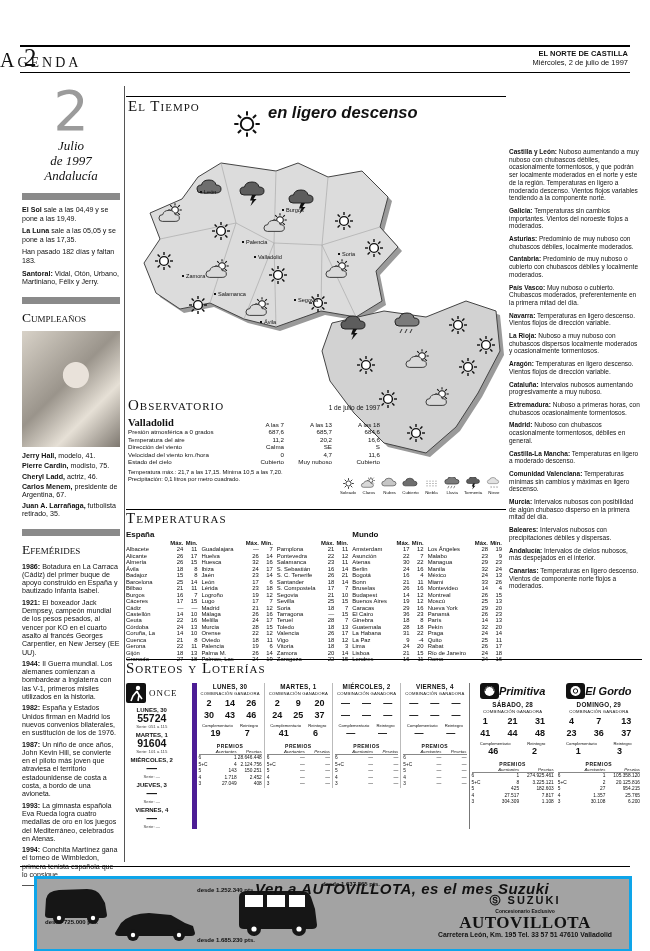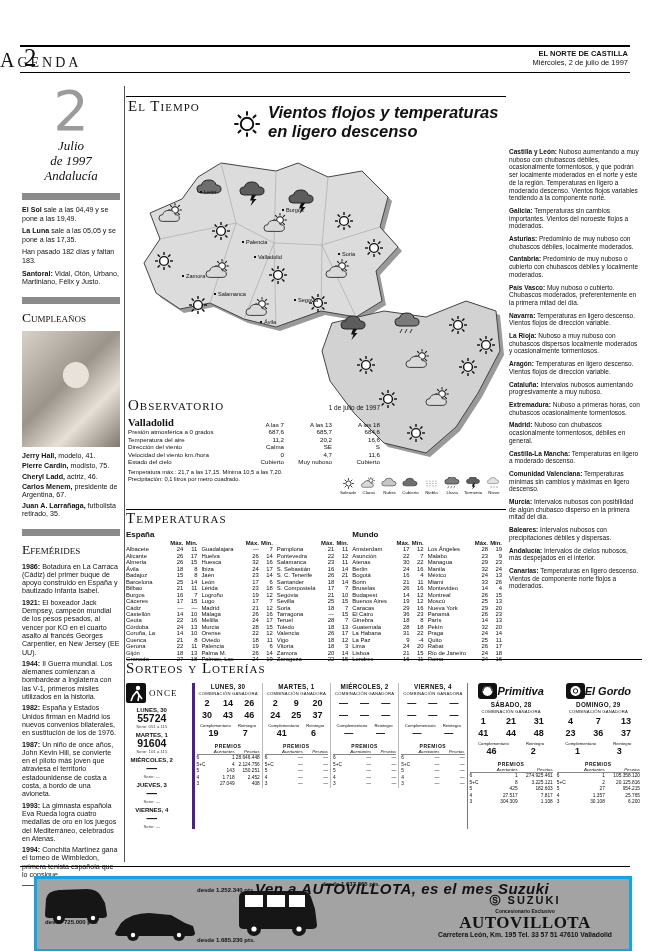--- a/index.html
+++ b/index.html
@@ -56,21 +56,21 @@
   .t-flex{display:flex;}
   .t-group{width:73px;margin-right:4px;}
   .t-group.wide{width:76px;}
   .t-head,.trow{display:grid;grid-template-columns:1fr 14px 14px;font-size:5.9px;line-height:6.45px;}
   .t-head{font-weight:bold;}
   .t-head span,.trow span:nth-child(n+2){text-align:right;}
   .trow span:first-child{overflow:hidden;white-space:nowrap;}
   
   .sorteos{left:126px;top:659px;width:516px;height:198px;}
   .lot-flex{position:absolute;left:0;top:24px;right:0;display:flex;}
-  .once{width:56px;border-right:3px solid #4c1d95;padding-right:14px;}
+  .once{width:56px;border-right:5px solid #4c1d95;padding-right:14px;}
   .once-head{display:flex;align-items:center;gap:3px;margin-bottom:4px;}
   .once-label{font-size:9px;letter-spacing:1px;}
   .once-day{font-size:6px;font-weight:bold;margin-top:3px;text-align:center;}
   .once-num{font-size:10.5px;font-weight:bold;text-align:center;line-height:11px;}
   .once-serie{font-size:4.3px;color:#444;text-align:center;}
   .bl-wrap{width:272px;}
   .bl-head{display:flex;align-items:center;gap:4px;margin:0 0 2px 6px;}
   .lot-name{font-size:11px;font-weight:bold;font-style:italic;}
   .bl-cols{display:flex;}
   .lotcol{width:66px;border-right:1px solid #bbb;padding:0 2px;}
@@ -172,21 +172,21 @@
     <div>Julio</div>
     <div>de 1997</div>
     <div>Andalucía</div>
   </div>
   <div class="graybar"></div>
   <div>
 
   <p class="alm"><span class="b">El Sol</span><span> sale a las 04,49 y se pone a las 19,49.</span></p>
       <p class="alm"><span class="b">La Luna</span><span> sale a las 05,05 y se pone a las 17,35.</span></p>
       <p class="alm"><span class="b"></span><span>Han pasado 182 días y faltan 183.</span></p>
-      <p class="alm"><span class="b">Santoral:</span><span> Vidal, Otón, Urbano, Martiniano, Félix y Justo.</span></p>
+      <p class="alm"><span class="b">Santoral:</span><span> Vidal, Otón, Urbano, Martiniano, Félix y Jerry.</span></p>
     </div>
   <div class="graybar"></div>
   <div class="sbtitle sc">Cumpleaños</div>
   <div class="photo"></div>
   <div>
 
   <p class="bd"><span class="b">Jerry Hall,</span><span> modelo, 41.</span></p>
       <p class="bd"><span class="b">Pierre Cardin,</span><span> modisto, 75.</span></p>
       <p class="bd"><span class="b">Cheryl Ladd,</span><span> actriz, 46.</span></p>
       <p class="bd"><span class="b">Carlos Menem,</span><span> presidente de Argentina, 67.</span></p>
@@ -208,21 +208,20 @@
 </div>
 <div class="abs vdivider"></div>
 
 <div class="abs main">
   <div class="secrule" style="top:11px"></div>
   <div class="sectitle sc" style="top:13px;left:2px">El Tiempo</div>
   <svg class="hsun" width="34" height="34" viewBox="-12 -12 24 24">
       <use href="#wx-sun"></use>
     </svg>
   <div class="headline">
-    <div>Vientos flojos y temperaturas</div>
     <div>en ligero descenso</div>
   </div>
 
   <svg class="map" viewBox="0 0 380 335">
 
     <g transform="translate(4,4)">
         <path fill="#9a9a9a" d="M95,10 L150,18 L172,10 L202,24 L236,18 L262,44 L254,74 L272,94 L250,118 L256,148 L230,164 L195,158 L150,174 L118,166 L84,150 L54,156 L30,140 L18,110 L34,86 L24,60 L56,46 L72,24 Z"></path>
       </g>
     <path fill="#dcdcdc" stroke="#444" stroke-width="1" d="M95,10 L150,18 L172,10 L202,24 L236,18 L262,44 L254,74 L272,94 L250,118 L256,148 L230,164 L195,158 L150,174 L118,166 L84,150 L54,156 L30,140 L18,110 L34,86 L24,60 L56,46 L72,24 Z"></path>
     <g stroke="#aaa" stroke-width="0.7" fill="none">

